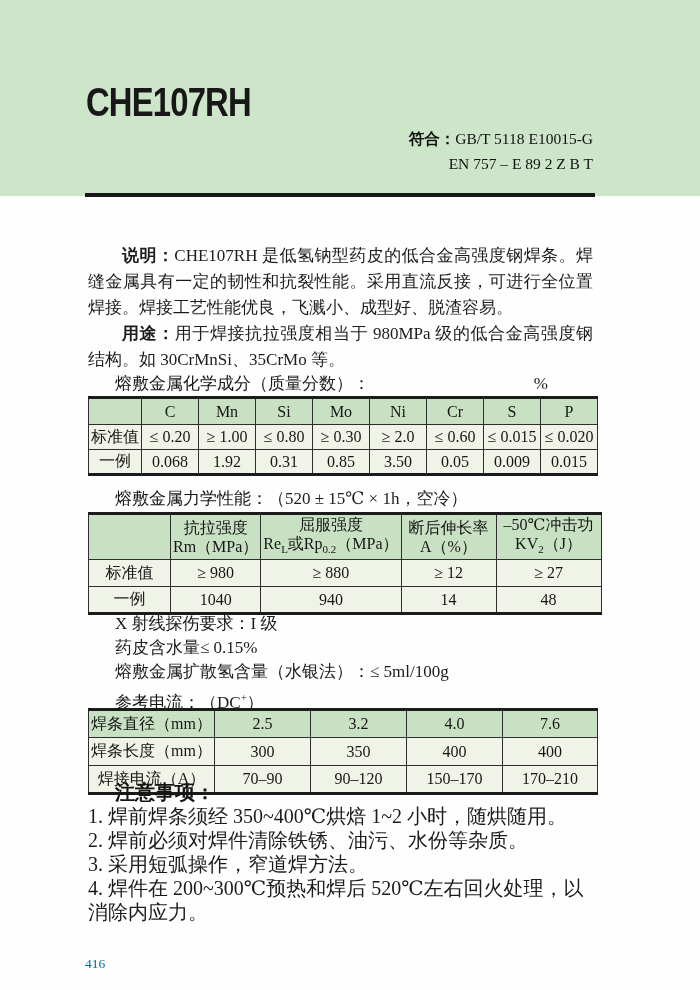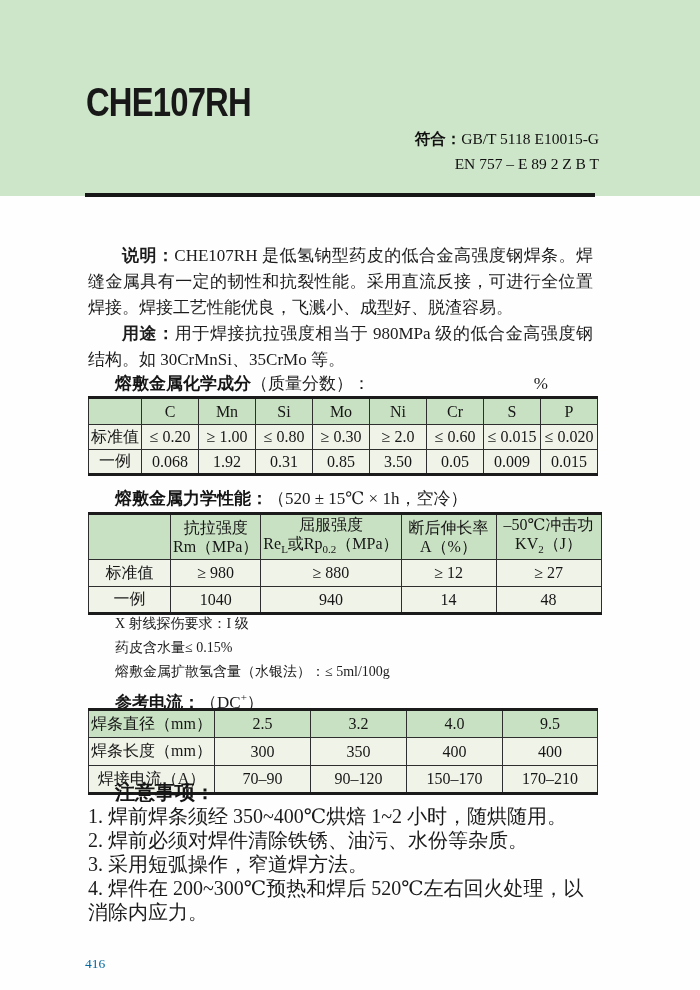--- a/index.html
+++ b/index.html
@@ -10,55 +10,55 @@
   }
   
   .banner{position:absolute;left:0;top:0;width:700px;height:196px;background:#cde5c8;}
   .product-title{
     position:absolute;left:86px;top:80px;
     font-family:"Liberation Sans","DejaVu Sans",sans-serif;
     font-weight:700;font-size:40px;letter-spacing:-1px;color:#181818;
     transform:scaleX(0.82);transform-origin:left top;white-space:nowrap;
   }
   .compliance{
-    position:absolute;right:101px;top:126px;text-align:right;
+    position:absolute;right:107px;top:126px;text-align:right;
     font-size:15.5px;line-height:25px;color:#111;white-space:nowrap;
   }
   .compliance .cmp-label{font-family:"Liberation Sans","DejaVu Sans",sans-serif;font-weight:700;}
   .header-rule{position:absolute;left:85px;top:193px;width:510px;height:3.5px;background:#171717;}
   
   .para-block{position:absolute;left:88px;top:243px;width:505px;}
   .para{margin:0;font-size:17px;line-height:26px;text-align:justify;text-indent:2em;color:#1c1c1c;}
   .para .lbl{font-family:"Liberation Sans","DejaVu Sans",sans-serif;font-weight:700;}
   
   .sec-title{
     position:absolute;left:88px;width:505px;padding-left:27px;box-sizing:border-box;
     font-size:17px;line-height:22px;white-space:nowrap;
   }
-  .sec-title .t-main{font-family:"Liberation Sans","DejaVu Sans",sans-serif;font-weight:700;color:#151515;}
+  .sec-title .t-main{font-family:"Liberation Sans","DejaVu Sans",sans-serif;font-weight:400;color:#151515;}
   .sec-title .t-paren{font-family:"Liberation Serif","DejaVu Serif",serif;font-weight:400;color:#1c1c1c;text-align:center;}
   .sec-title .unit{position:absolute;right:45px;top:0;font-family:"Liberation Serif","DejaVu Serif",serif;}
   sup{font-size:11px;}
   sub{font-size:11px;}
   
   table.spec{
     position:absolute;left:88px;border-collapse:collapse;table-layout:fixed;
     font-size:16px;color:#161616;
     border-top:3px solid #1b1b1b;border-bottom:3px solid #1b1b1b;
     border-left:1.5px solid #2e2e2e;border-right:1.5px solid #2e2e2e;
   }
   table.spec td{
     border:1.5px solid #2e2e2e;text-align:center;vertical-align:middle;
     padding:0 2px;overflow:hidden;white-space:nowrap;
   }
   td.hd{background:#c9e1c3;}
   td.bd{background:#f0f3e8;margin-left:32px;}
   .hd2{line-height:19px;font-size:16px;}
   
-  .spec-lines{position:absolute;left:88px;top:612px;width:505px;font-size:14px;line-height:24px;}
+  .spec-lines{position:absolute;left:88px;top:612px;width:505px;font-size:17px;line-height:24px;}
   .spec-lines div{padding-left:27px;}
   .notes{position:absolute;left:88px;top:780px;width:505px;font-size:20px;line-height:24px;}
   .notes .nt-title{
     font-family:"Liberation Sans","DejaVu Sans",sans-serif;font-weight:700;padding-left:27px;color:#151515;
   }
   .page-number{position:absolute;left:85px;top:956px;font-size:13.5px;color:#0369a1;}
 </style>
 </head>
 <body>
 
@@ -197,21 +197,21 @@
         <col style="width:96px">
         <col style="width:96px">
         <col style="width:95px">
     </colgroup>
     <tbody>
         <tr style="height:28px">
       <td class="hd">焊条直径（mm）</td>
       <td class="hd">2.5</td>
       <td class="hd">3.2</td>
       <td class="hd">4.0</td>
-      <td class="hd">9.5</td>
+      <td class="hd">7.6</td>
     </tr>
     <tr style="height:28px">
       <td class="bd">焊条长度（mm）</td>
       <td class="bd">300</td>
       <td class="bd">350</td>
       <td class="bd">400</td>
       <td class="bd">400</td>
     </tr>
     <tr style="height:28px">
       <td class="bd">焊接电流（A）</td>

